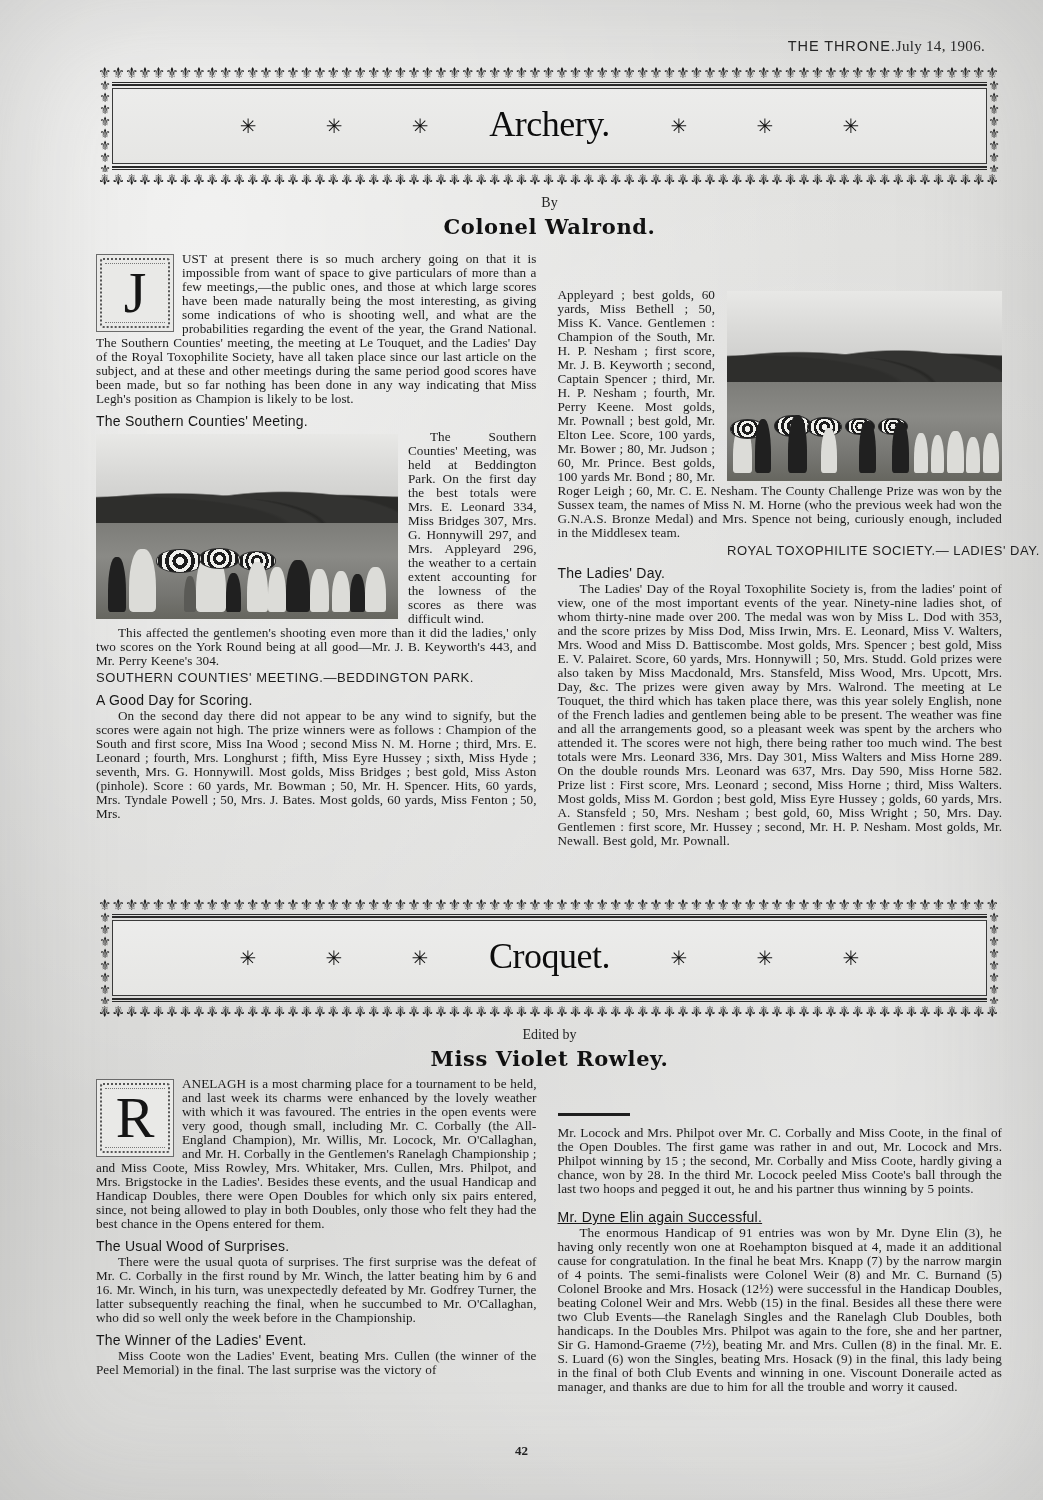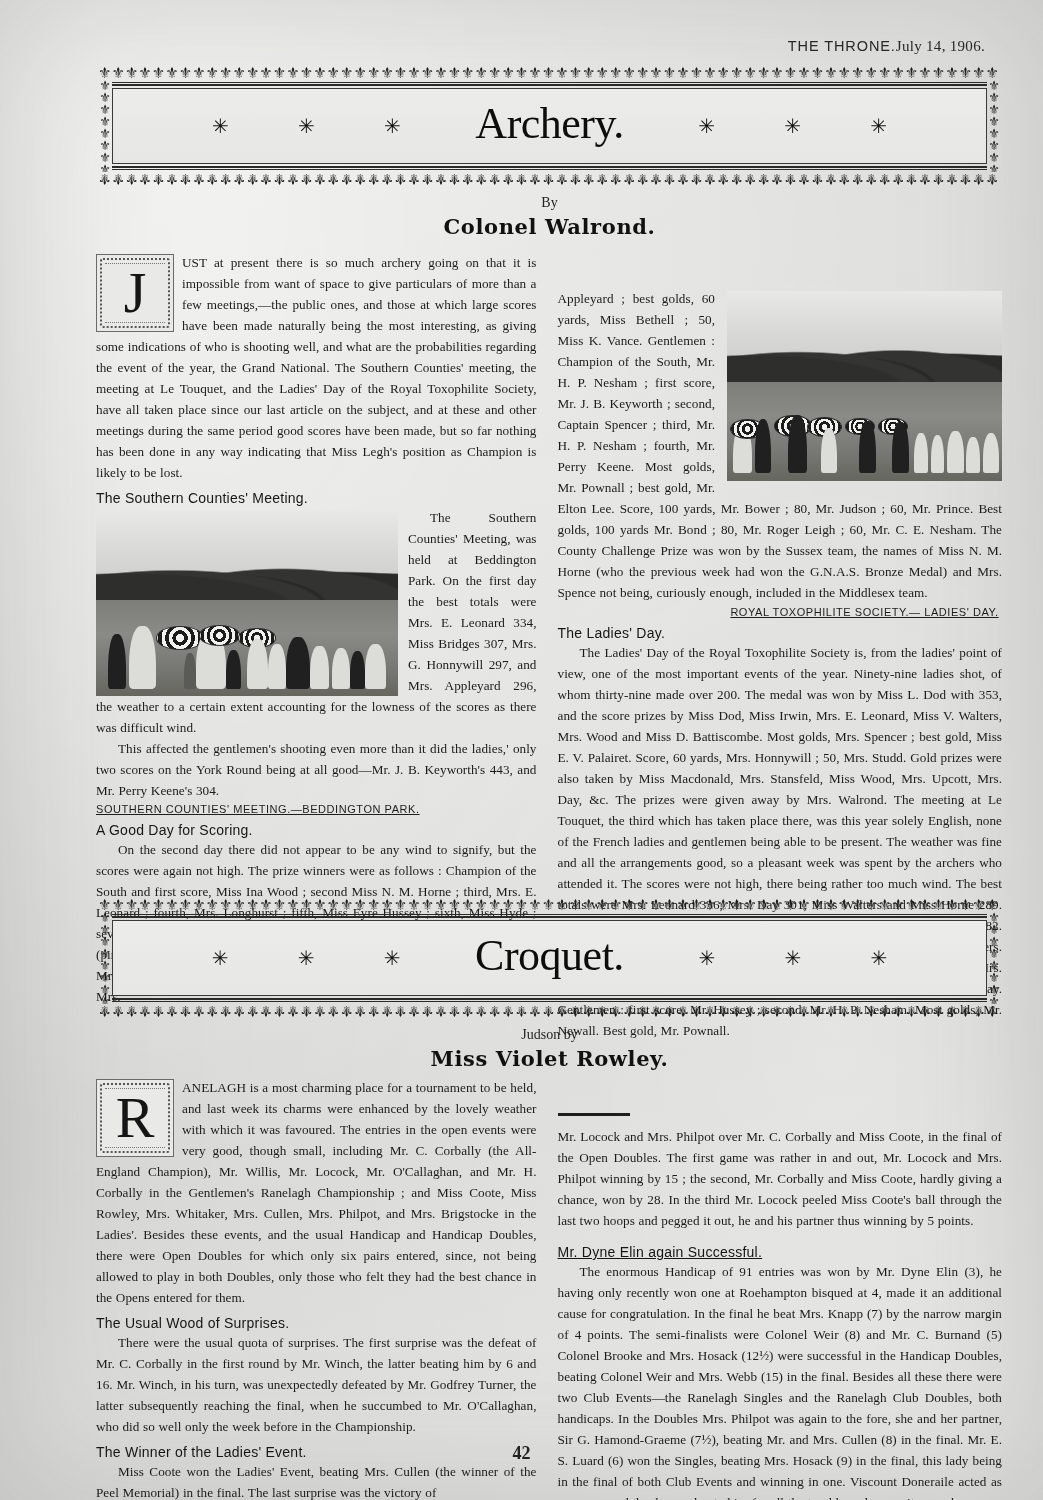--- a/index.html
+++ b/index.html
@@ -105,25 +105,25 @@
     color: #1a1a1a;
     overflow: hidden;
     text-align: center;
     word-break: break-all;
   }
   .orn-side.l { left: -14px; }
   .orn-side.r { right: -14px; }
 
   .mast-title {
     font-family: "Liberation Serif", serif;
-    font-size: 44px;
+    font-size: 36px;
     font-weight: 400;
     letter-spacing: -0.5px;
     color: #0d0d0d;
-    margin: 0 40px;
+    margin: 0 26px;
     line-height: 1;
     padding-bottom: 4px;
   }
   .star {
     font-family: "DejaVu Sans", sans-serif;
     font-size: 20px;
     color: #141414;
     line-height: 1;
     width: 86px;
     text-align: center;
@@ -160,21 +160,21 @@
   .cols {
     display: flex;
     gap: 21px;
   }
   .col { width: 442px; position: relative; }
   .col.right { width: 446px; margin-top: 36px; }
 
   p {
     margin: 0;
     font-size: 13.2px;
-    line-height: 21px;
+    line-height: 14px;
     text-align: justify;
     text-indent: 22px;
     letter-spacing: 0.04px;
     word-spacing: 0.3px;
     color: #1b1b1b;
     font-family: "Liberation Serif", serif;
   }
   p.noindent { text-indent: 0; }
 
   h3 {
@@ -260,47 +260,46 @@
   .photo .target {
     position: absolute;
     border-radius: 50%;
     background:
       radial-gradient(circle, #f2f2ee 0 16%, #1c1c1c 16% 30%, #f2f2ee 30% 44%, #1c1c1c 44% 58%, #f2f2ee 58% 72%, #1c1c1c 72% 86%, #dedeDA 86% 100%);
     border: 1px solid #2a2a2a;
   }
 
   .caption {
     font-family: "Liberation Sans", sans-serif;
-    font-size: 11px;
+    font-size: 13px;
     letter-spacing: 0.55px;
     color: #1e1e1e;
     text-align: left;
     margin-top: 6px;
     white-space: nowrap;
-    text-decoration: underline;
   }
   .caption.center { text-align: center; }
 
   .photo-left { float: left; margin: 4px 10px 0 0; }
   .photo-right { float: right; margin: 3px 0 0 12px; }
 
   .rule-short {
     width: 72px;
     height: 3px;
     background: #1e1e1e;
     margin: 0 0 10px 0;
   }
 
   .folio {
     position: absolute;
     left: 0; right: 0;
     top: 1443px;
     text-align: center;
     font-family: "Liberation Serif", serif;
-    font-size: 18px;
+    font-size: 13px;
     font-weight: bold;
     color: #222;
   }
   .clr { clear: both; }
 </style>
 </head>
 <body>
 
 <div class="page">
   <div class="sheet"></div>
@@ -422,21 +421,21 @@
           <span class="star">✳</span>
           <span class="star">✳</span>
           <span class="mast-title">Croquet.</span>
           <span class="star">✳</span>
           <span class="star">✳</span>
           <span class="star">✳</span>
         </div>
       </div>
     </div>
     <div class="orn-row bottom">⚜⚜⚜⚜⚜⚜⚜⚜⚜⚜⚜⚜⚜⚜⚜⚜⚜⚜⚜⚜⚜⚜⚜⚜⚜⚜⚜⚜⚜⚜⚜⚜⚜⚜⚜⚜⚜⚜⚜⚜⚜⚜⚜⚜⚜⚜⚜⚜⚜⚜⚜⚜⚜⚜⚜⚜⚜⚜⚜⚜⚜⚜⚜⚜⚜⚜⚜⚜⚜⚜⚜⚜⚜⚜⚜⚜⚜⚜⚜⚜⚜⚜⚜⚜⚜⚜⚜⚜⚜⚜⚜⚜⚜⚜⚜⚜⚜⚜⚜⚜⚜⚜⚜⚜⚜⚜⚜⚜⚜⚜⚜⚜⚜⚜⚜⚜⚜⚜⚜⚜⚜⚜⚜</div>
-    <div class="byline-kicker">Judson by</div>
+    <div class="byline-kicker">Edited by</div>
     <div class="byline-name">Miss Violet Rowley.</div>
   </div>
 
   <div class="article croquet">
     <div class="cols">
 
       <div class="col left">
         <div class="dropcap">
           <div class="orn"></div>
           <div class="orn2"></div>

